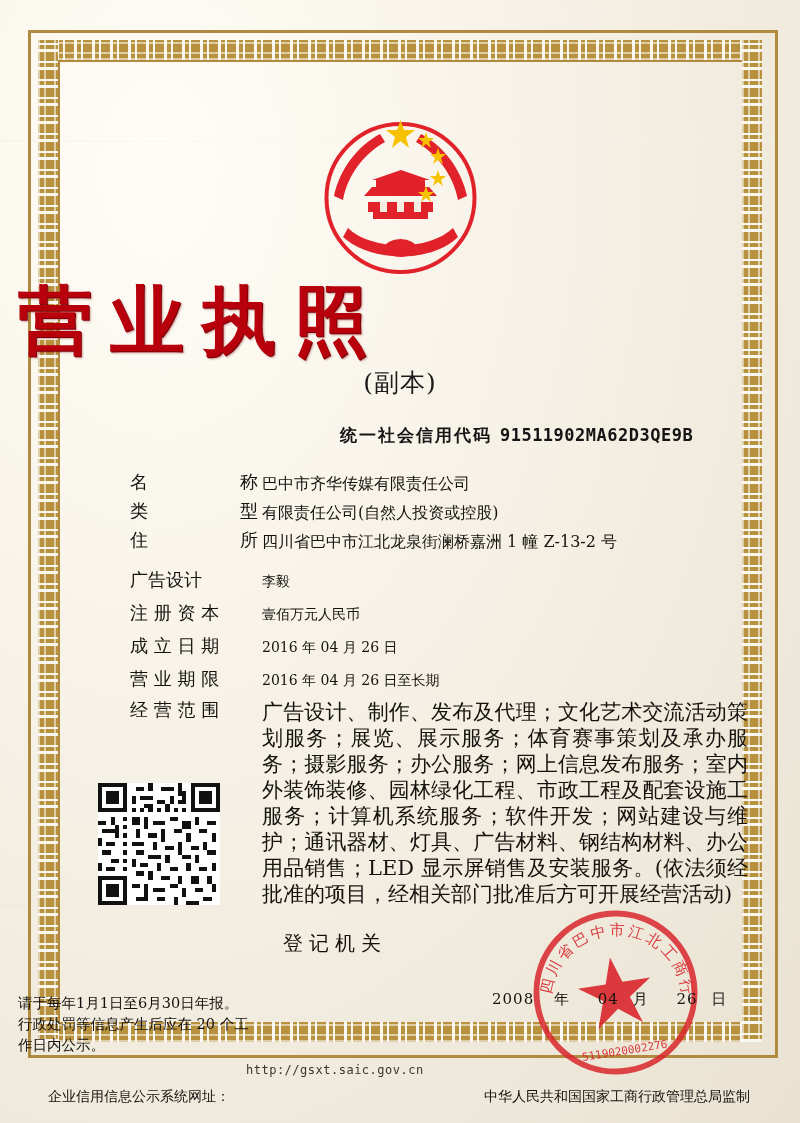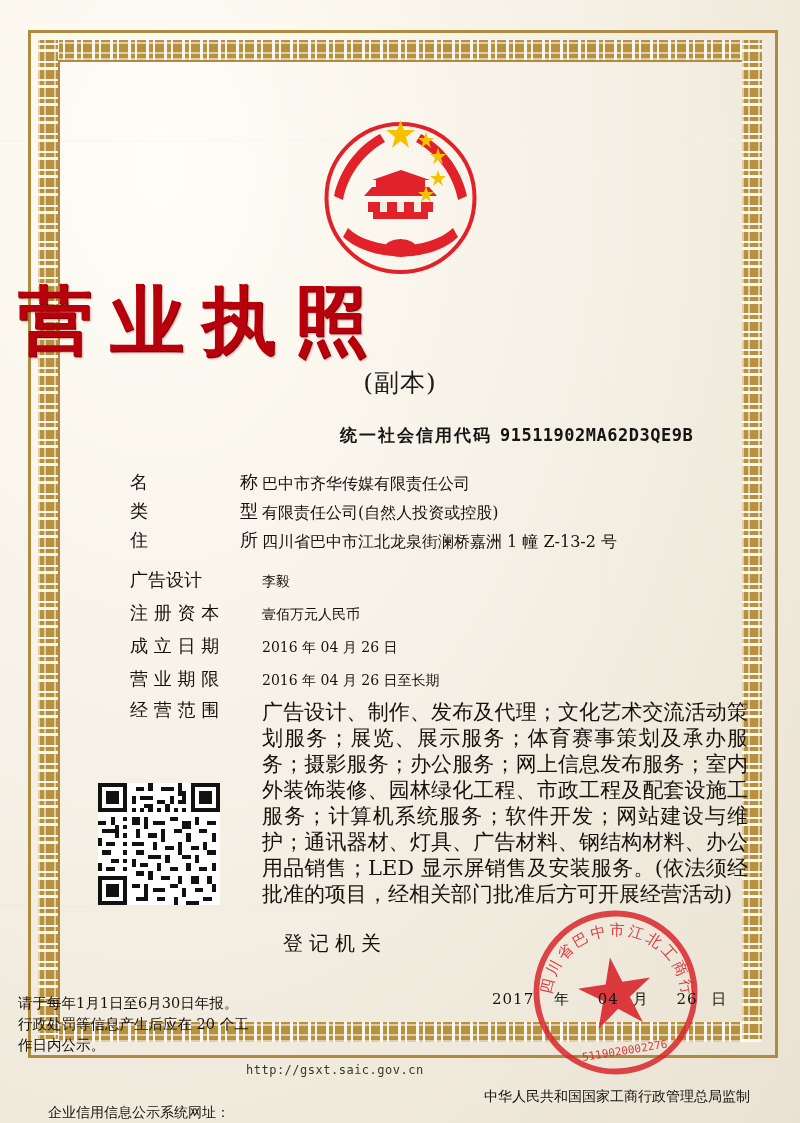--- a/index.html
+++ b/index.html
@@ -226,21 +226,20 @@
     font-size: 12px;
     color: #3a352c;
     letter-spacing: 0.5px;
   }
   #public-url-label {
     position: absolute;
     left: 48px; top: 1088px;
     font-family: "DejaVu Serif", serif;
     font-size: 14px;
     color: #15120e;
-    margin-top: 16px;
   }
   #issuer {
     position: absolute;
     left: 484px; top: 1088px;
     font-family: "DejaVu Serif", serif;
     font-size: 14px;
     color: #15120e;
   }
 </style>
 </head>
@@ -489,21 +488,21 @@
         <polygon points="87.5,52 96,78 124,78 101,94 110,121 87.5,104 65,121 74,94 51,78 79,78"></polygon>
       </g>
       <text font-family="'DejaVu Serif', serif" font-size="15" fill="#d8262c" opacity="0.9" letter-spacing="3">
         <textPath href="#sealArcTop" startOffset="8%">四川省巴中市江北工商行政管理局</textPath>
       </text>
       <text x="87.5" y="150" text-anchor="middle" font-family="'DejaVu Sans Mono', monospace" font-size="11" fill="#d8262c" opacity="0.9">5119020002276</text>
     </svg>
   </div>
 
   <div id="date-line">
-    <span>2017</span>
+    <span>2008</span>
     <span style="margin:0 22px 0 14px">年</span>
     <span>04</span>
     <span style="margin:0 22px 0 8px">月</span>
     <span>26</span>
     <span style="margin-left:8px">日</span>
   </div>
 
   <div id="notice">
     <div>请于每年1月1日至6月30日年报。</div>
     <div>行政处罚等信息产生后应在 20 个工</div>

